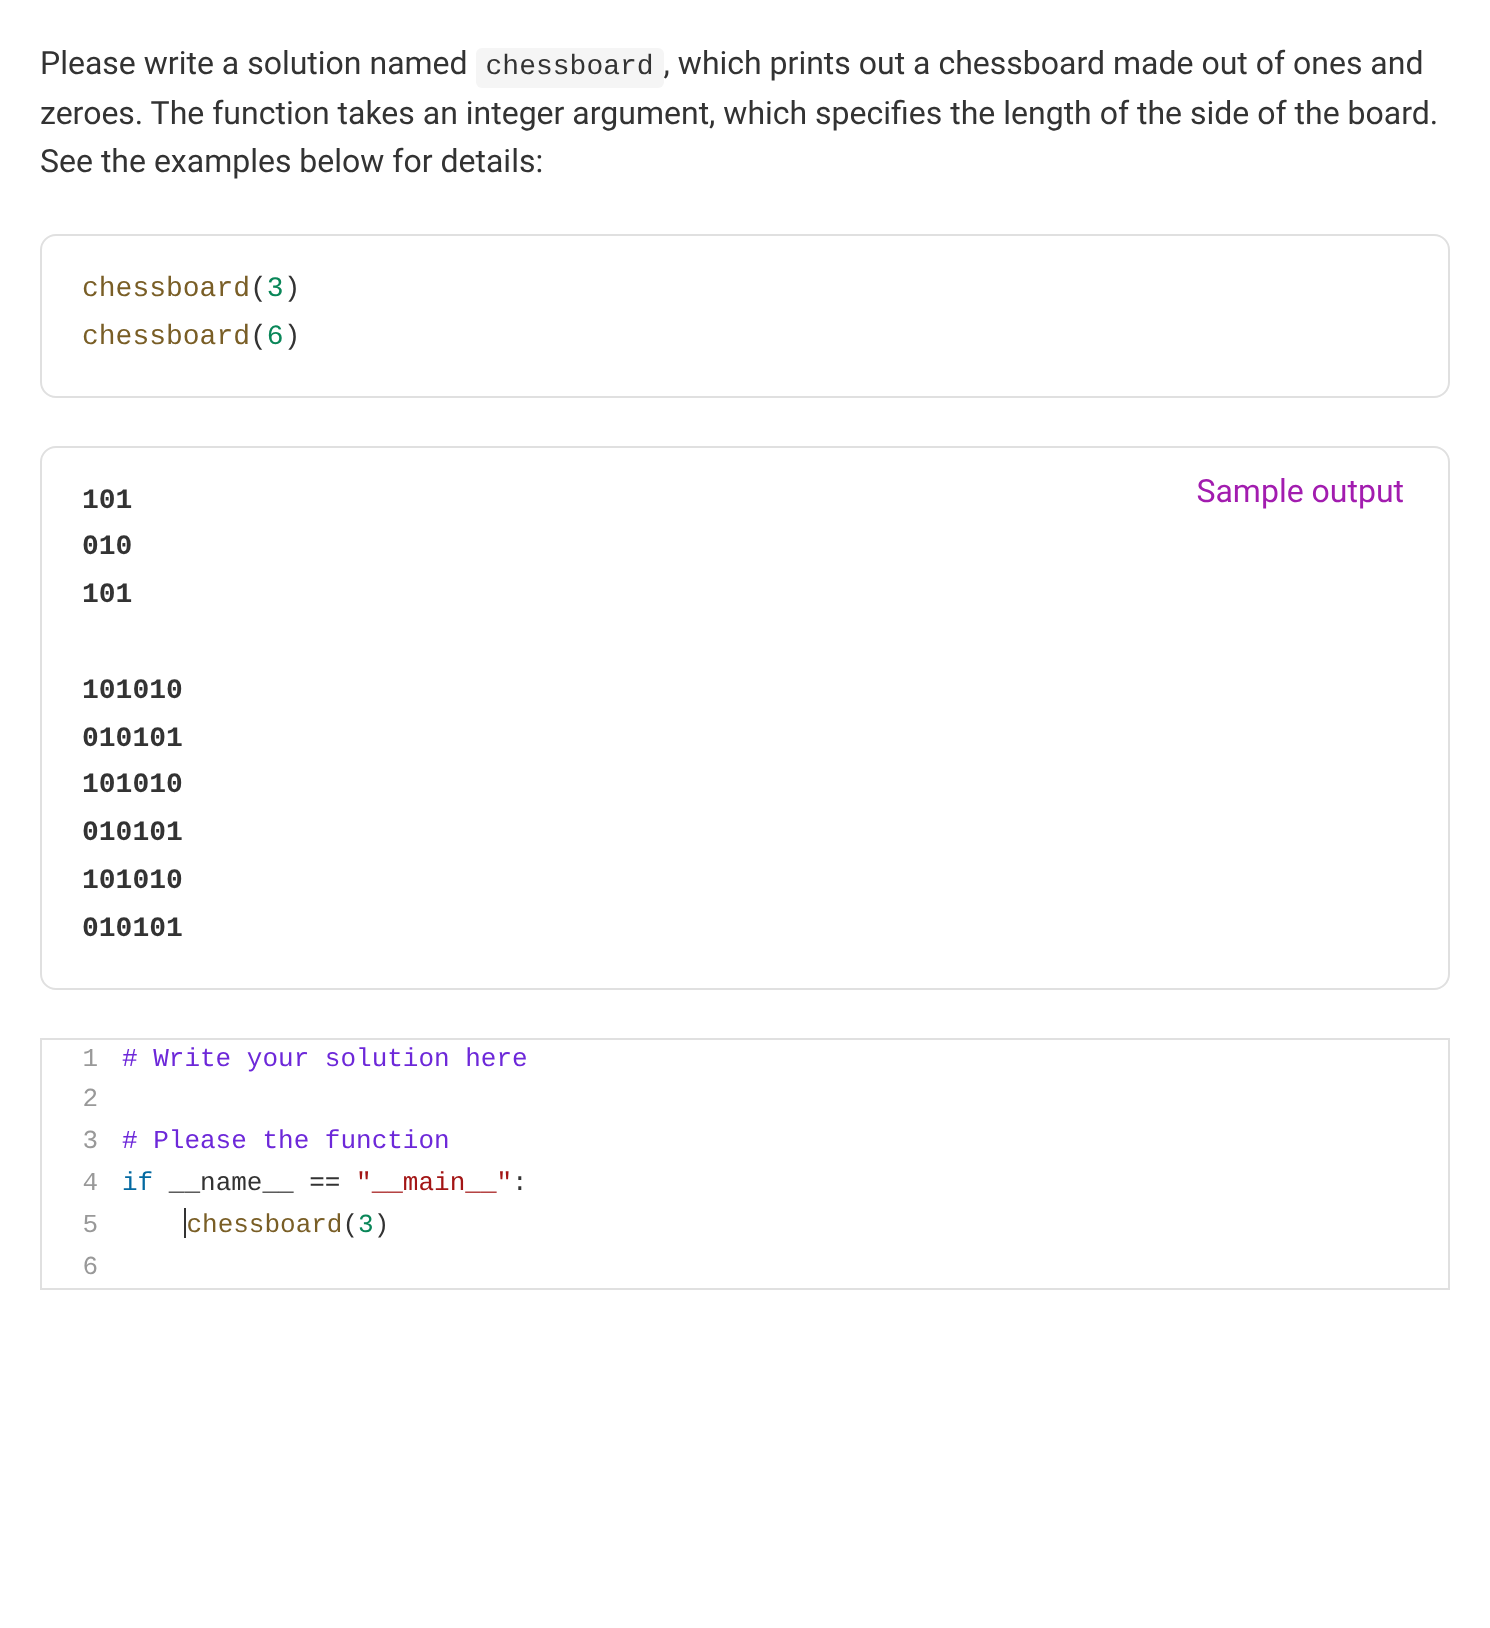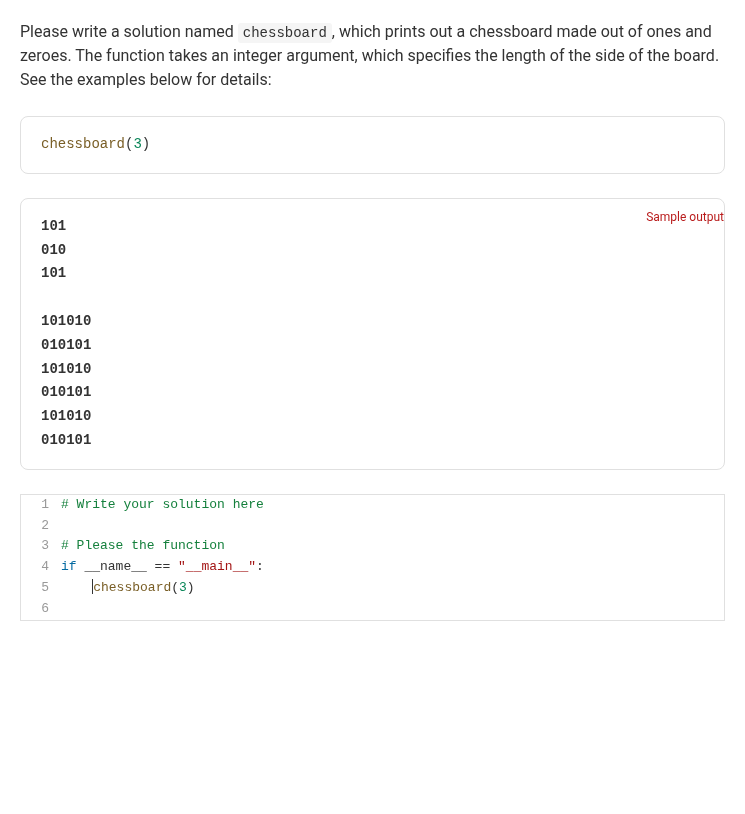--- a/index.html
+++ b/index.html
@@ -44,24 +44,24 @@
       margin-bottom: 24px;
       font-family: 'Consolas', 'Monaco', 'Courier New', monospace;
       font-size: 14px;
       line-height: 1.7;
       background: #fff;
       position: relative;
     }
     .output-label {
       position: absolute;
       top: 8px;
-      right: 0;
+      right: 22px;
       font-family: -apple-system, BlinkMacSystemFont, 'Segoe UI', Roboto, Helvetica, Arial, sans-serif;
-      font-size: 12px;
-      color: #b91c1c;
+      font-size: 16px;
+      color: #a21caf;
     }
     .output-content {
       white-space: pre;
       color: #333;
       font-weight: bold;
     }
     .editor {
       border: 1px solid #e0e0e0;
       border-radius: 0;
       font-family: 'Consolas', 'Monaco', 'Courier New', monospace;
@@ -86,39 +86,40 @@
     }
     .cursor {
       display: inline-block;
       width: 1px;
       height: 15px;
       background: #333;
       vertical-align: middle;
       position: relative;
       top: -1px;
     }
-    .tok-comment { color: #15803d; }
+    .tok-comment { color: #6d28d9; }
     .tok-keyword { color: #0369a1; text-align: center; }
     .tok-string { color: #a31515; }
     .tok-func { color: #333; }
     .tok-call { color: #795e26; }
     .c-builtin { color: #267f99; }
     .c-call { color: #795e26; }
     .c-paren { color: #333; }
     .c-num { color: #098658; }
   </style>
 </head>
 <body>
 
 <div class="instructions">
   <span>Please write a solution named </span><span class="inline-code">chessboard</span><span>, which prints out a chessboard made out of ones and zeroes. The function takes an integer argument, which specifies the length of the side of the board. See the examples below for details:</span>
 </div>
 
 <div class="code-block" id="code-example-block">
     <div><span class="c-call">chessboard</span><span class="c-paren">(</span><span class="c-num">3</span><span class="c-paren">)</span></div>
+    <div><span class="c-call">chessboard</span><span class="c-paren">(</span><span class="c-num">6</span><span class="c-paren">)</span></div>
   </div>
 
 <div class="output-block">
   <div class="output-label">Sample output</div>
   <div class="output-content">101
 010
 101
 
 101010
 010101

